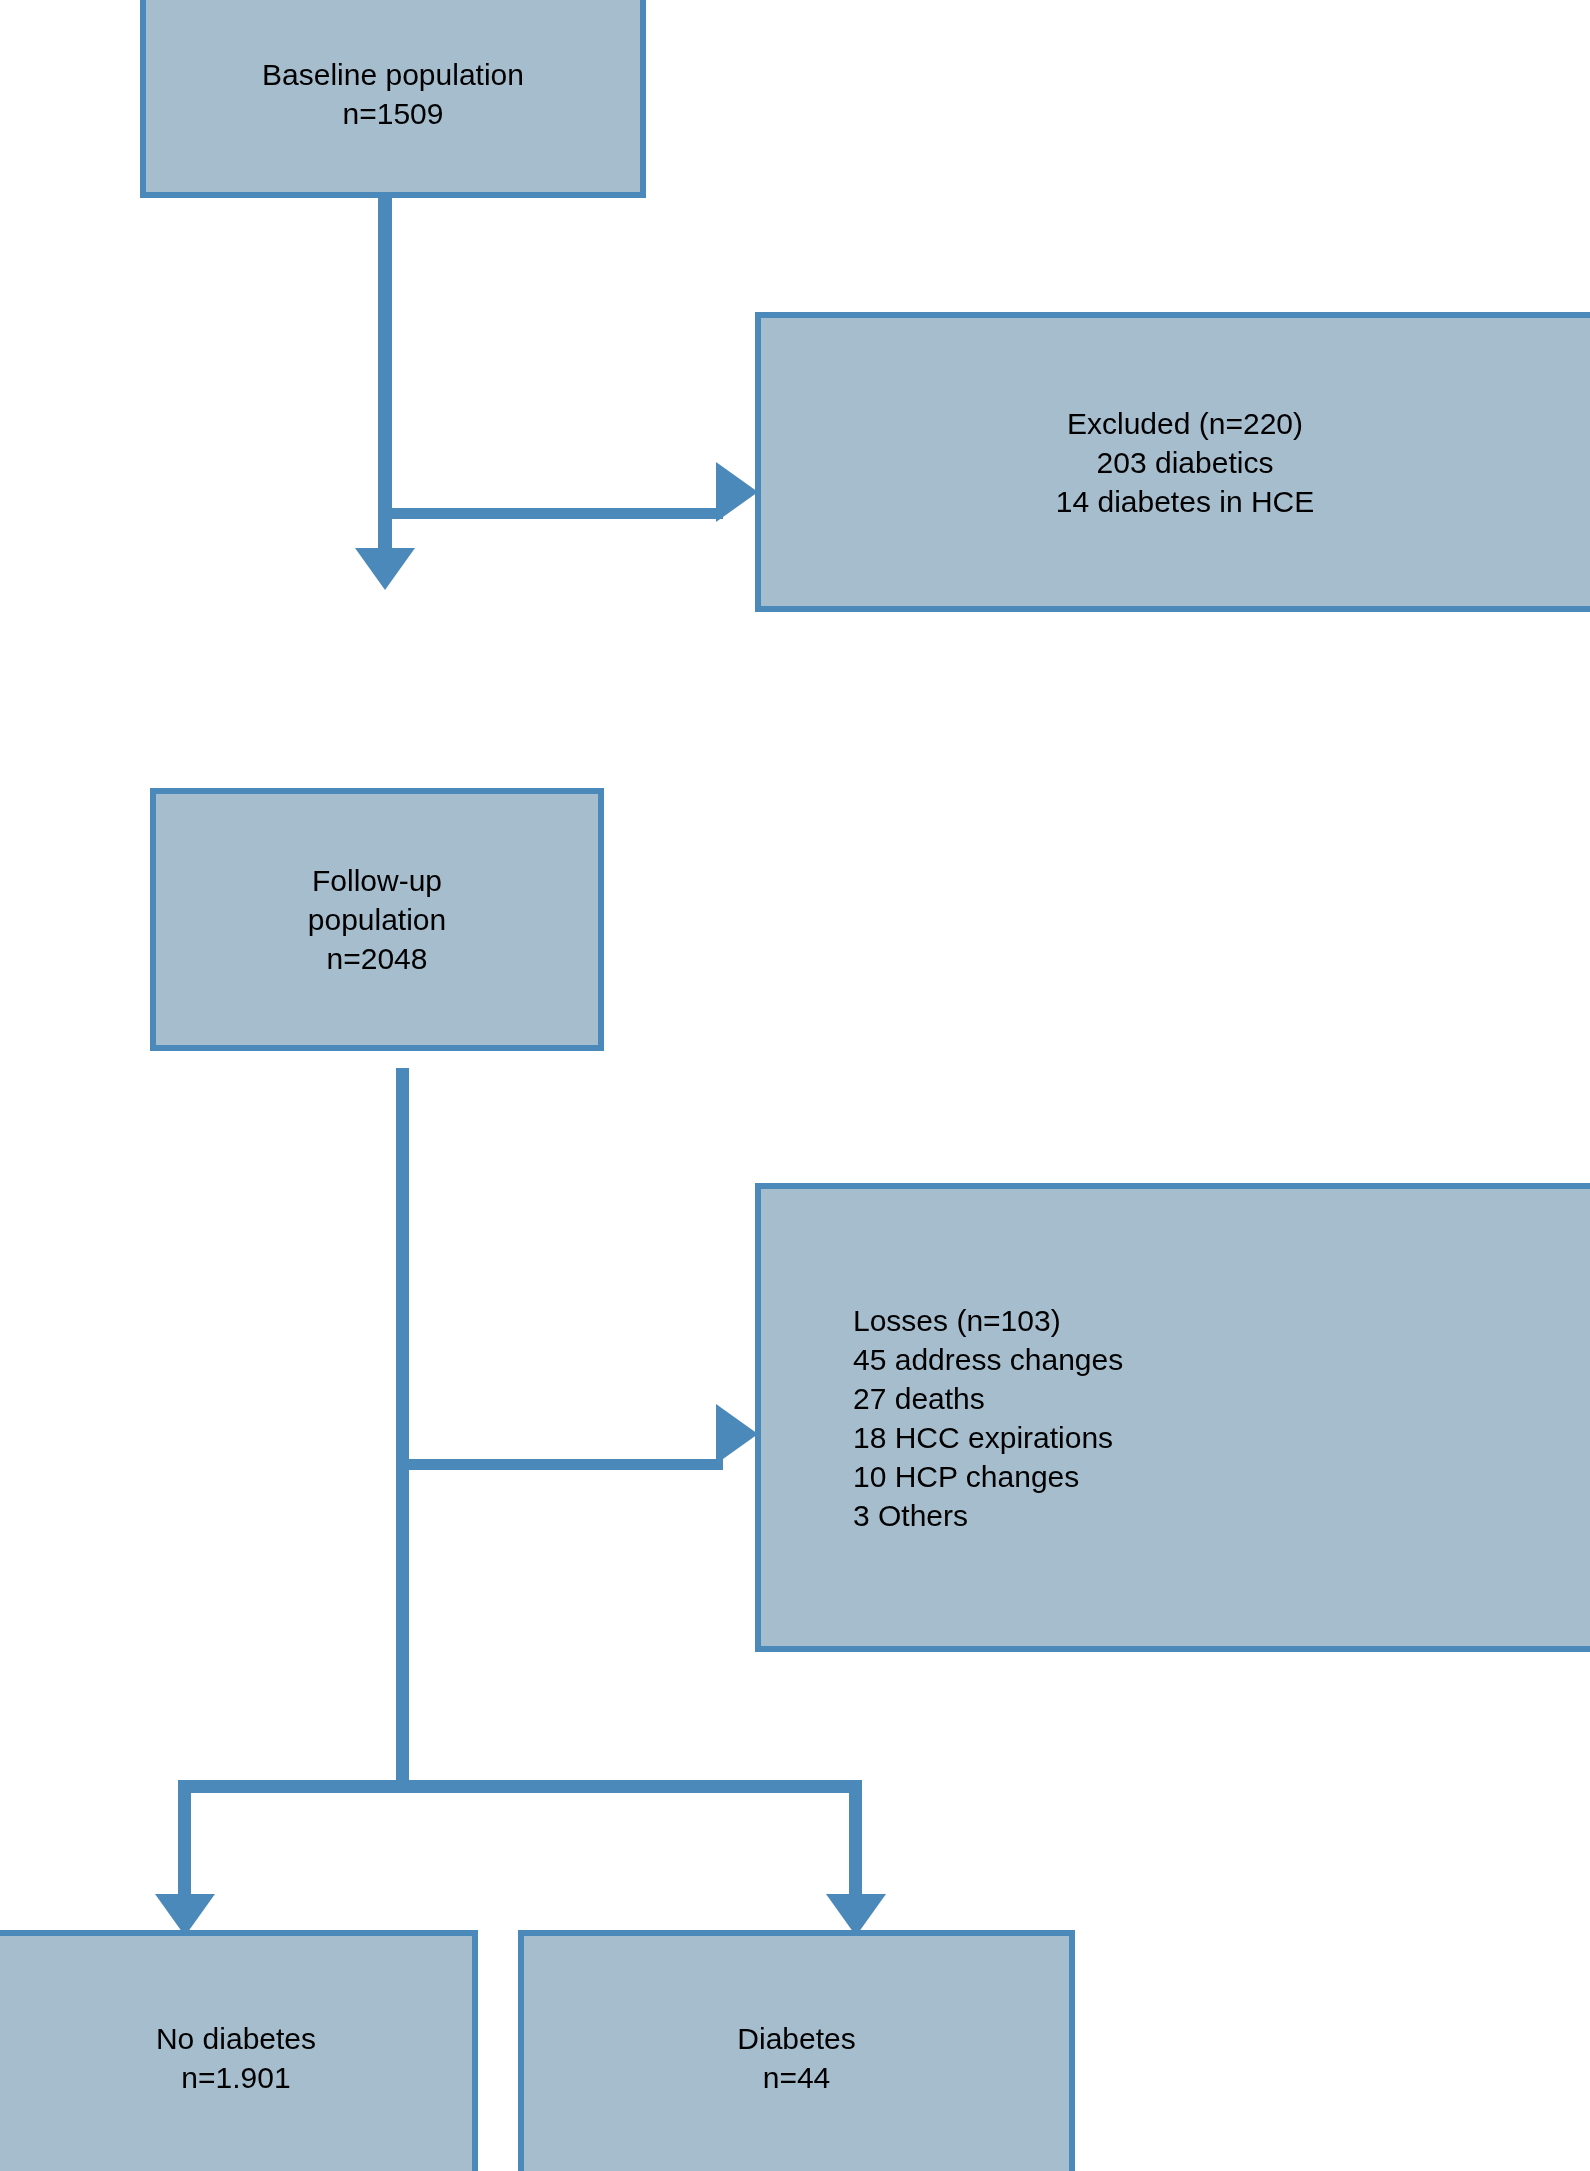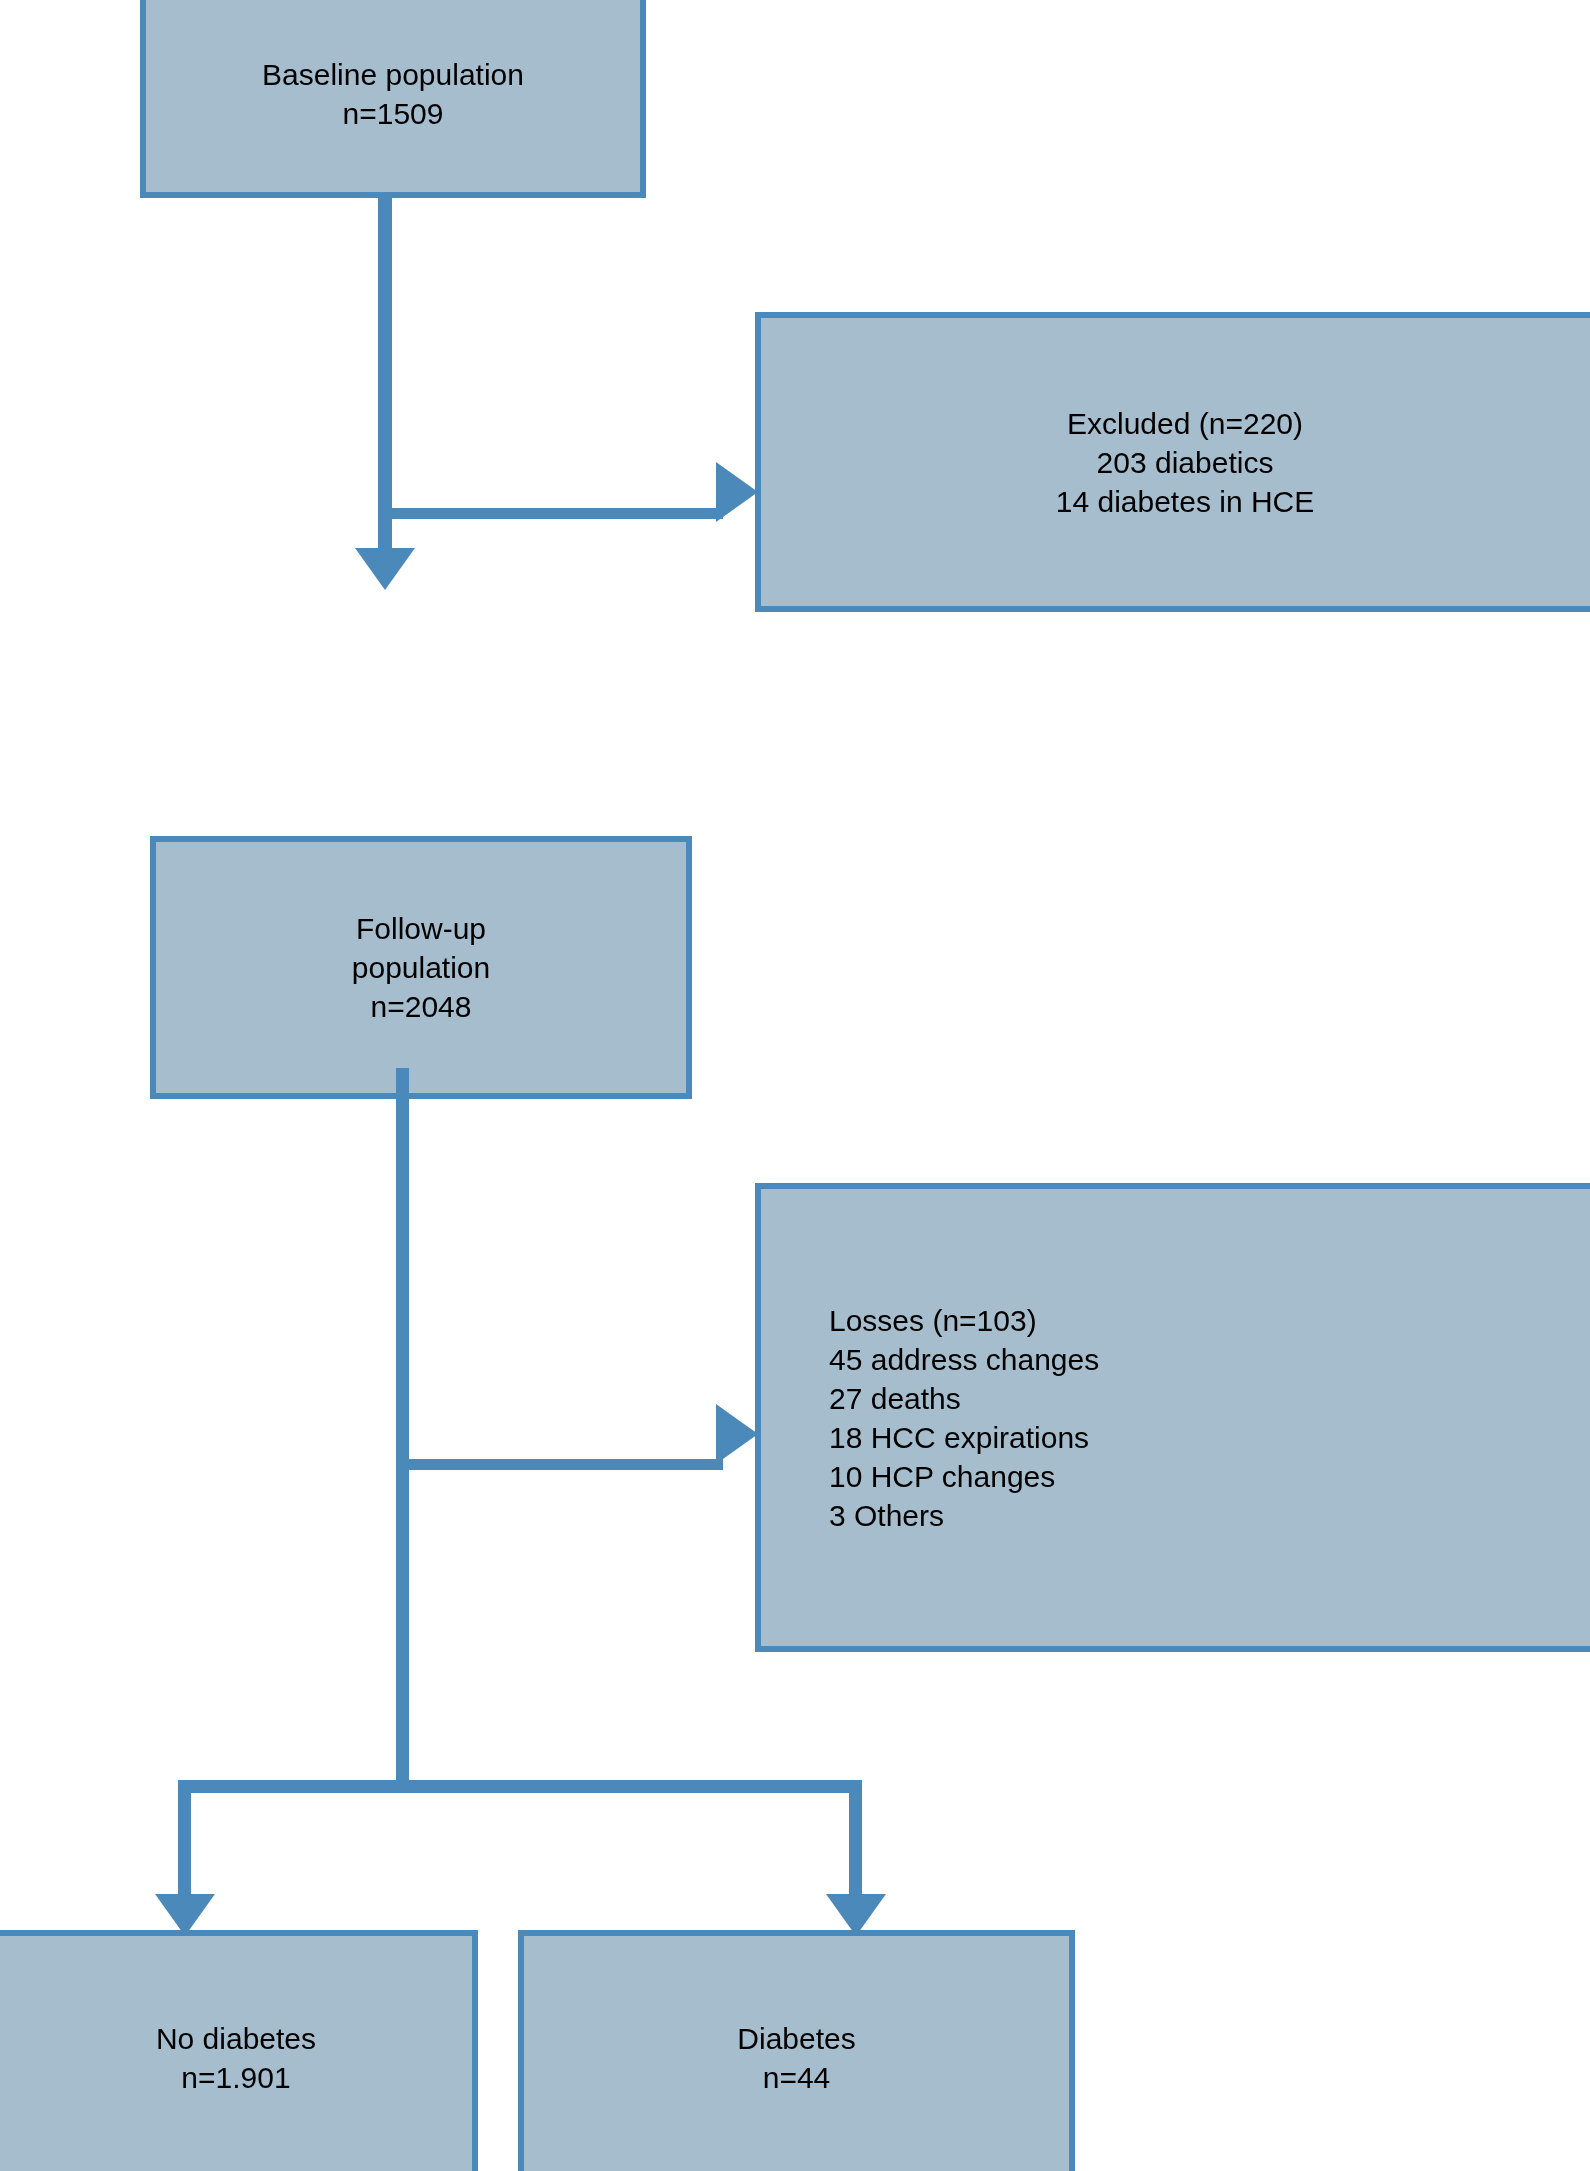--- a/index.html
+++ b/index.html
@@ -23,21 +23,21 @@
     border: 6px solid #4b89bb;
     display: flex;
     flex-direction: column;
     justify-content: center;
     color: #000000;
     line-height: 1.30;
   }
   .node.center { align-items: center; text-align: center; }
   .node.left   { align-items: flex-start; text-align: left; }
   .line { font-size: 30px; white-space: nowrap; }
-  .node.left .line { padding-left: 68px; }
+  .node.left .line { padding-left: 92px; }
 
   
   .conn {
     position: absolute;
     background: #4b89bb;
   }
   .arrow-down {
     position: absolute;
     width: 0;
     height: 0;
@@ -49,21 +49,21 @@
     position: absolute;
     width: 0;
     height: 0;
     border-top: 30px solid transparent;
     border-bottom: 30px solid transparent;
     border-left: 42px solid #4b89bb;
   }
   
   #box-baseline   { left:140px; top:-10px;   width:506px;  height:208px; }
   #box-excluded   { left:755px; top:312px;   width:860px;  height:300px; }
-  #box-followup   { left:150px; top:836px;   width:542px;  height:263px; }
+  #box-followup   { left:150px; top:788px;   width:454px;  height:263px; }
   #box-losses     { left:755px; top:1183px;  width:860px;  height:469px; }
   #box-nodiabetes { left:-6px;  top:1930px;  width:484px;  height:255px; }
   #box-diabetes   { left:518px; top:1930px;  width:557px;  height:255px; }
 
   
   #stem-1        { left:378px; top:198px;  width:14px;  height:362px; }
   #branch-1-h    { left:378px; top:508px;  width:345px; height:11px; }
   #arrowhead-1   { left:716px; top:462px;  }
   #arrowhead-2   { left:355px; top:548px;  }
 

